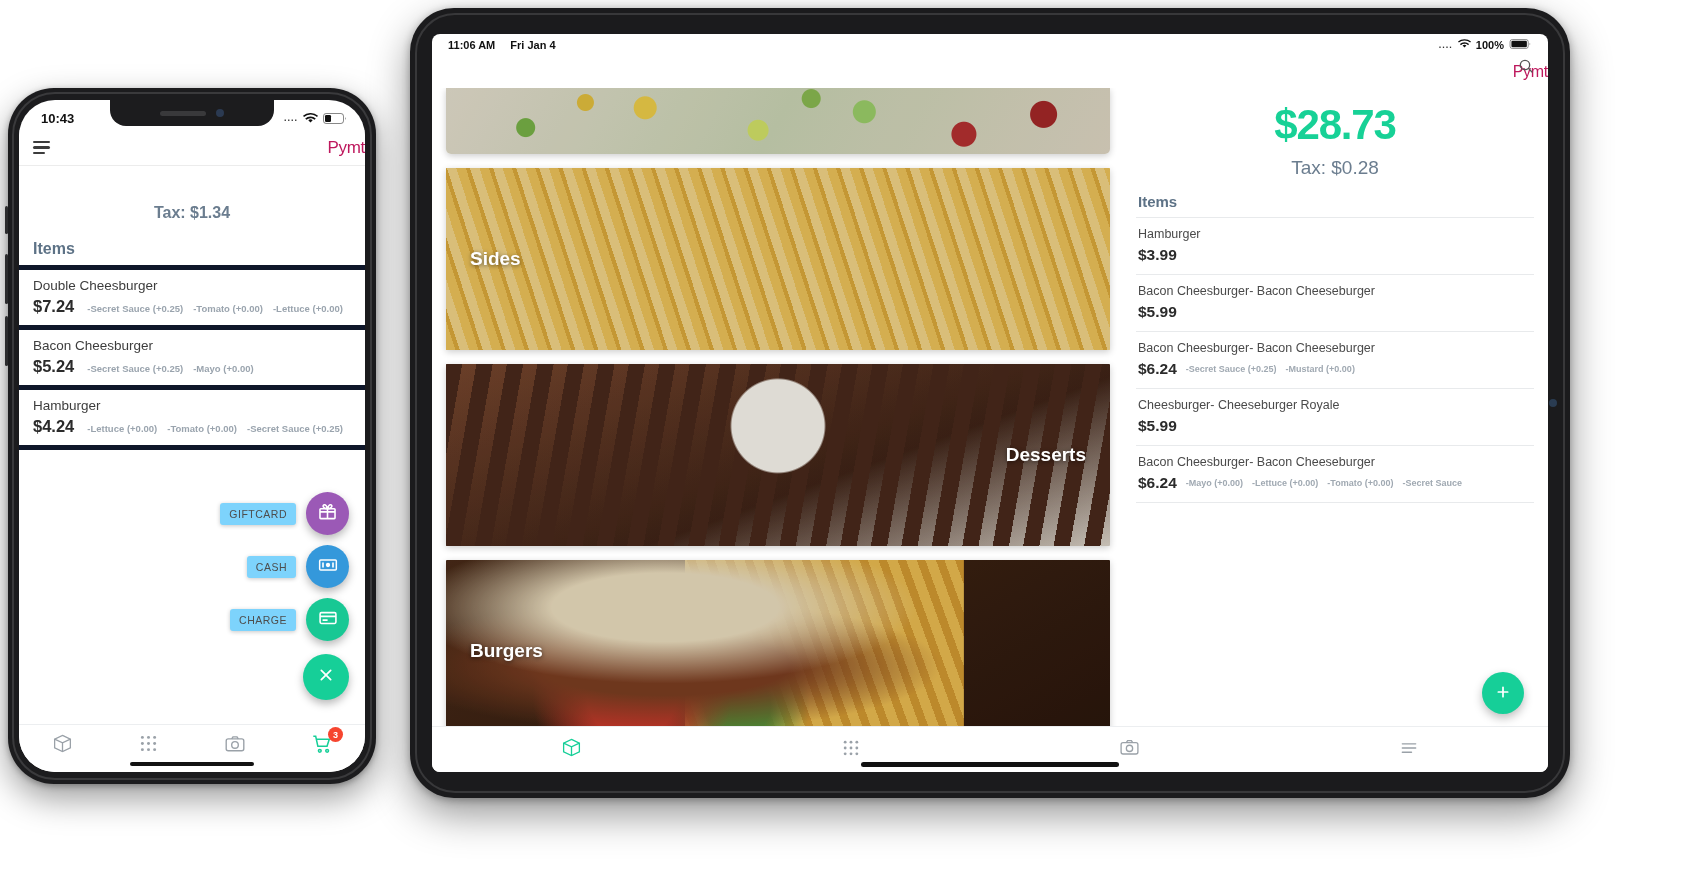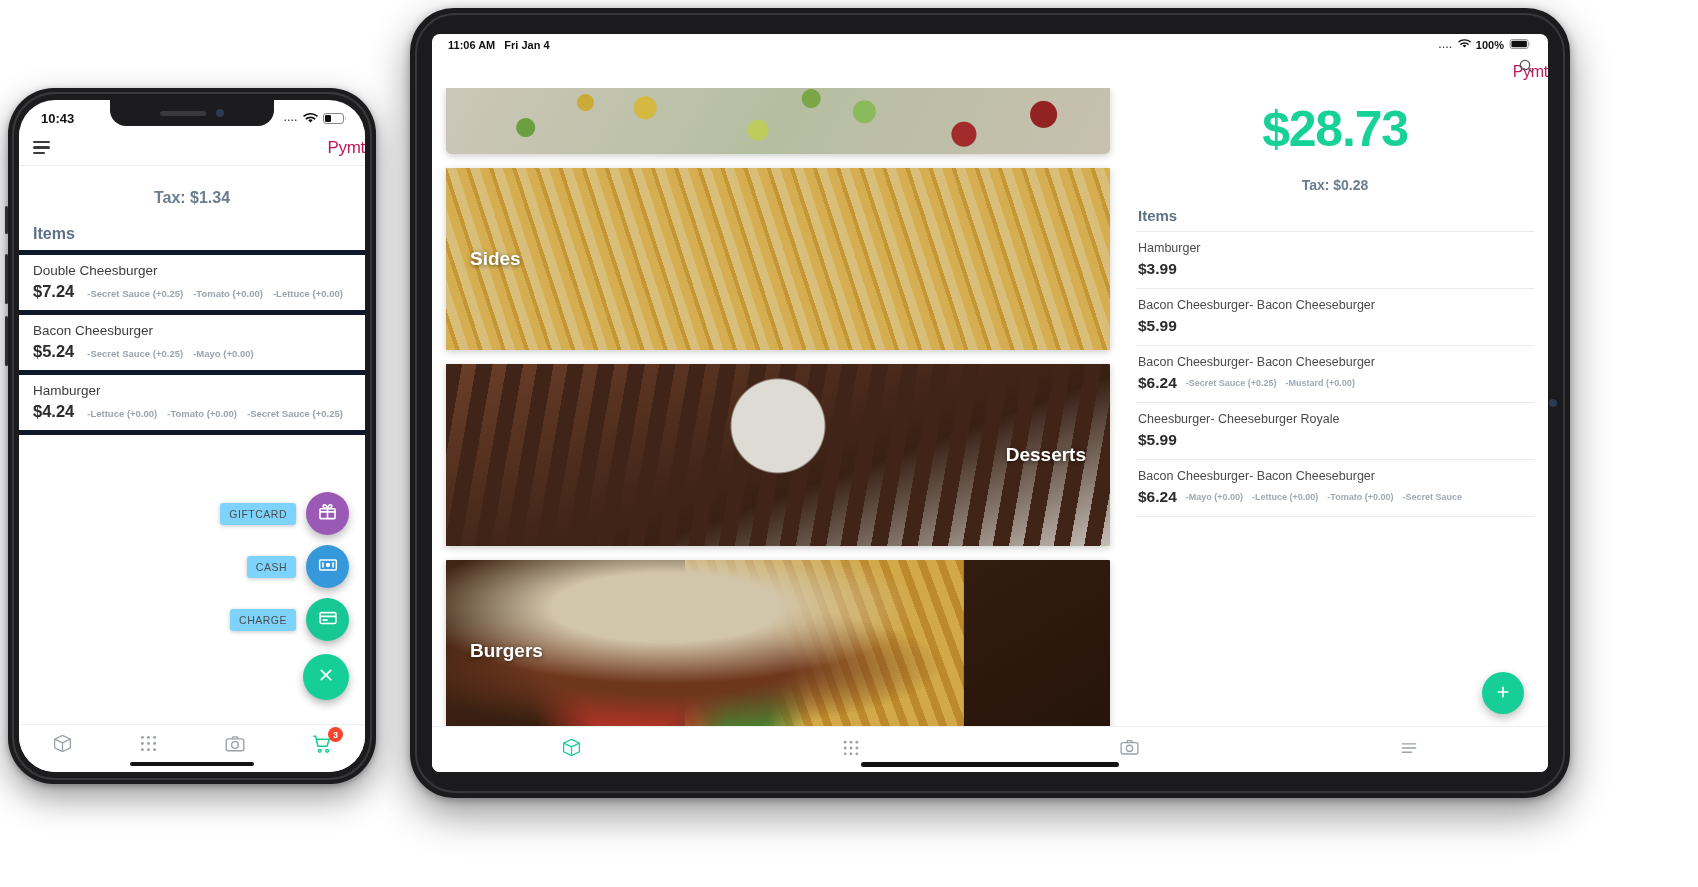--- a/index.html
+++ b/index.html
@@ -60,21 +60,21 @@
   .hamburger span:nth-child(1) { width: 17px; }
   .hamburger span:nth-child(2) { width: 17px; }
   .hamburger span:nth-child(3) { width: 12px; }
   .brand {
     position: absolute; left: 0; right: 0; text-align: right;
     font-size: 17px; font-weight: normal; color: #be185d; letter-spacing: -0.3px;
   }
 
   .total-wrap { text-align: center; padding: 16px 0 6px; }
   .total-amt { font-size: 47px; font-weight: bold; color: #17d196; letter-spacing: -1.5px; line-height: 1; }
-  .tax-line { font-size: 16px; font-weight: bold; color: #6b7d8f; margin-top: 7px; }
+  .tax-line { font-size: 16px; font-weight: bold; color: #6b7d8f; margin-top: 22px; }
 
   .items-hd { font-size: 16px; font-weight: bold; color: #5d7286; padding: 12px 14px 7px; }
 
   .cart-row { border-top: 5px solid #0f172a; padding: 8px 14px 9px; white-space: nowrap; overflow: hidden; }
   .cart-row .nm { font-size: 13.5px; color: #3d3d3d; }
   .cart-row .pr-line { display: flex; align-items: baseline; gap: 13px; margin-top: 4px; }
   .cart-row .pr { font-size: 16.5px; font-weight: bold; color: #2b2b2b; }
   .cart-row .mods { font-size: 9.5px; font-weight: bold; color: #9aa4ae; display: flex; gap: 10px; }
 
   
@@ -129,21 +129,21 @@
   #tablet .screen {
     position: relative; width: 100%; height: 100%;
     background: #fff; border-radius: 8px; overflow: hidden;
     display: flex; flex-direction: column;
   }
 
   .tb-status {
     height: 22px; display: flex; align-items: center; justify-content: space-between;
     padding: 0 16px; font-size: 11px; font-weight: bold; color: #111; flex: none;
   }
-  .tb-status .left { display: flex; gap: 9px; }
+  .tb-status .left { display: flex; gap: 15px; }
   .tb-status .right { display: flex; align-items: center; gap: 5px; }
 
   .tb-appbar {
     height: 32px; flex: none; position: relative; display: flex; align-items: center;
     justify-content: center; background: #fff;
   }
   .tb-appbar .brand { font-size: 16px; }
   .tb-search { position: absolute; right: 14px; top: 24px; color: #5a5a5a; }
 
   .tb-body { flex: 1; display: flex; overflow: hidden; background: #fff; }
@@ -188,22 +188,22 @@
       radial-gradient(ellipse at 33% 26%, #f0e2c2 0 18%, transparent 40%),
       radial-gradient(ellipse at 33% 58%, #7e3f22 0 20%, transparent 44%),
       radial-gradient(circle at 28% 74%, #d33a2c 0 9%, transparent 20%),
       radial-gradient(circle at 44% 80%, #57933a 0 8%, transparent 18%),
       repeating-linear-gradient(70deg, #f0c053 0 10px, #d79c32 10px 18px) 62% 0/42% 100% no-repeat,
       linear-gradient(150deg, #4a2b18, #2b170c); }
 
   
   .tb-cart { flex: 1; background: #fff; padding: 0 14px; overflow: hidden; }
   .tb-total-wrap { text-align: center; padding: 16px 0 4px; }
-  .tb-total { font-size: 50px; font-weight: bold; color: #17d196; letter-spacing: -1.2px; line-height: 1; }
-  .tb-tax { font-size: 14px; font-weight: bold; color: #6b7d8f; margin-top: 23px; }
+  .tb-total { font-size: 42px; font-weight: bold; color: #17d196; letter-spacing: -1.2px; line-height: 1; }
+  .tb-tax { font-size: 19px; font-weight: normal; color: #6b7d8f; margin-top: 11px; }
   .tb-items-hd { font-size: 15px; font-weight: bold; color: #5d7286; padding: 10px 2px 7px; }
   .tb-row { border-top: 1px solid #e8eaec; padding: 9px 2px 10px; white-space: nowrap; overflow: hidden; }
   .tb-row .nm { font-size: 12.5px; color: #4a4a4a; }
   .tb-row .pr-line { display: flex; align-items: center; gap: 9px; margin-top: 5px; }
   .tb-row .pr { font-size: 15.5px; font-weight: bold; color: #2b2b2b; }
   .tb-row .mods { font-size: 9px; font-weight: bold; color: #a0a9b2; display: flex; gap: 9px; }
 
   .tb-fab {
     position: absolute; right: 24px; bottom: 58px; width: 42px; height: 42px;
     border-radius: 50%; background: #16cf98; color: #fff; font-size: 22px;

